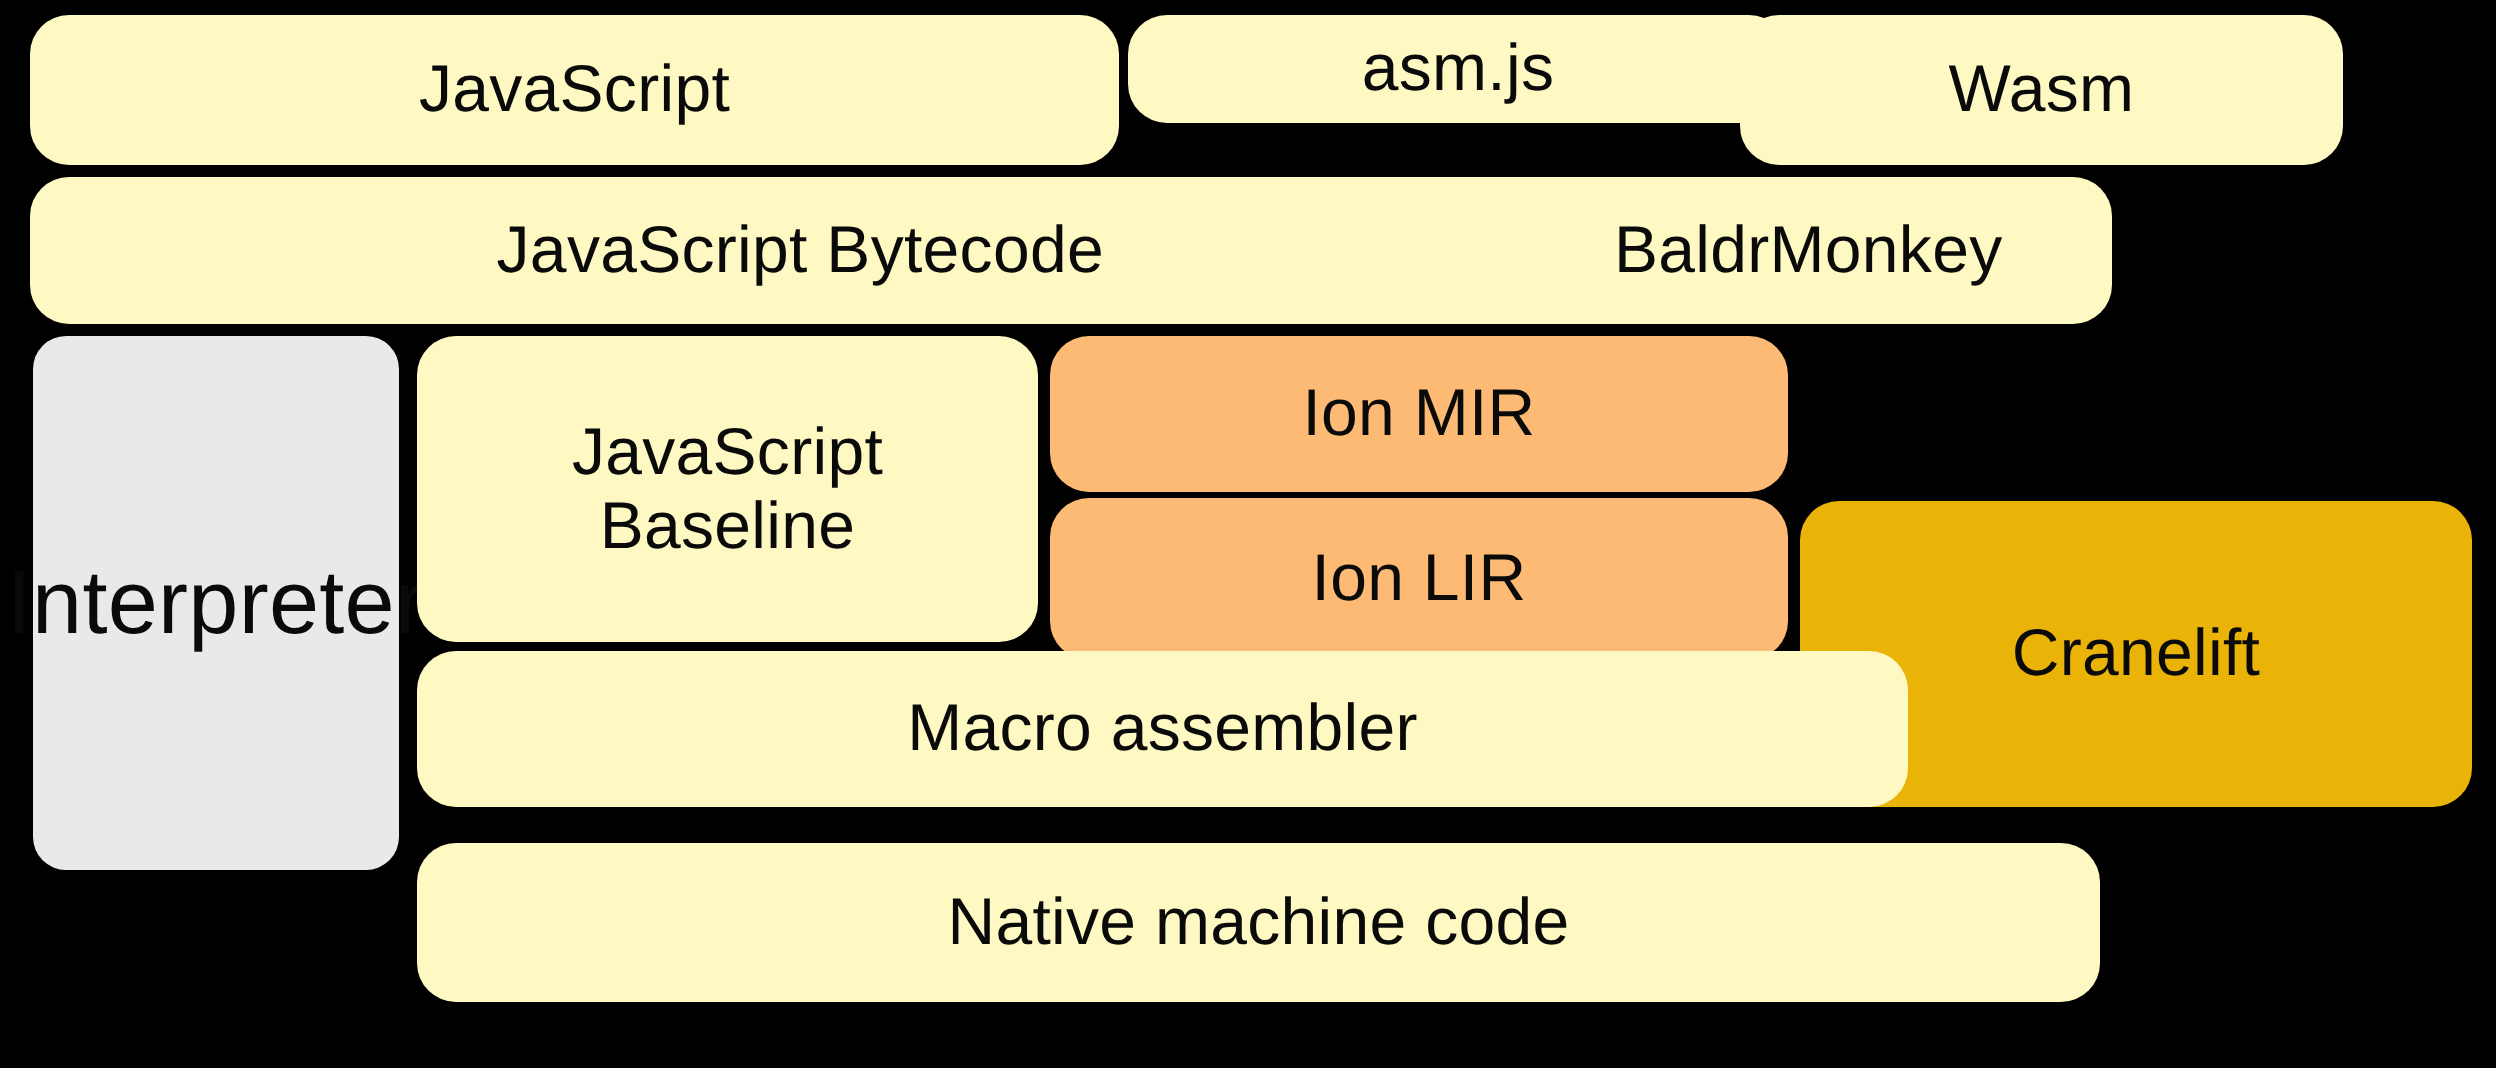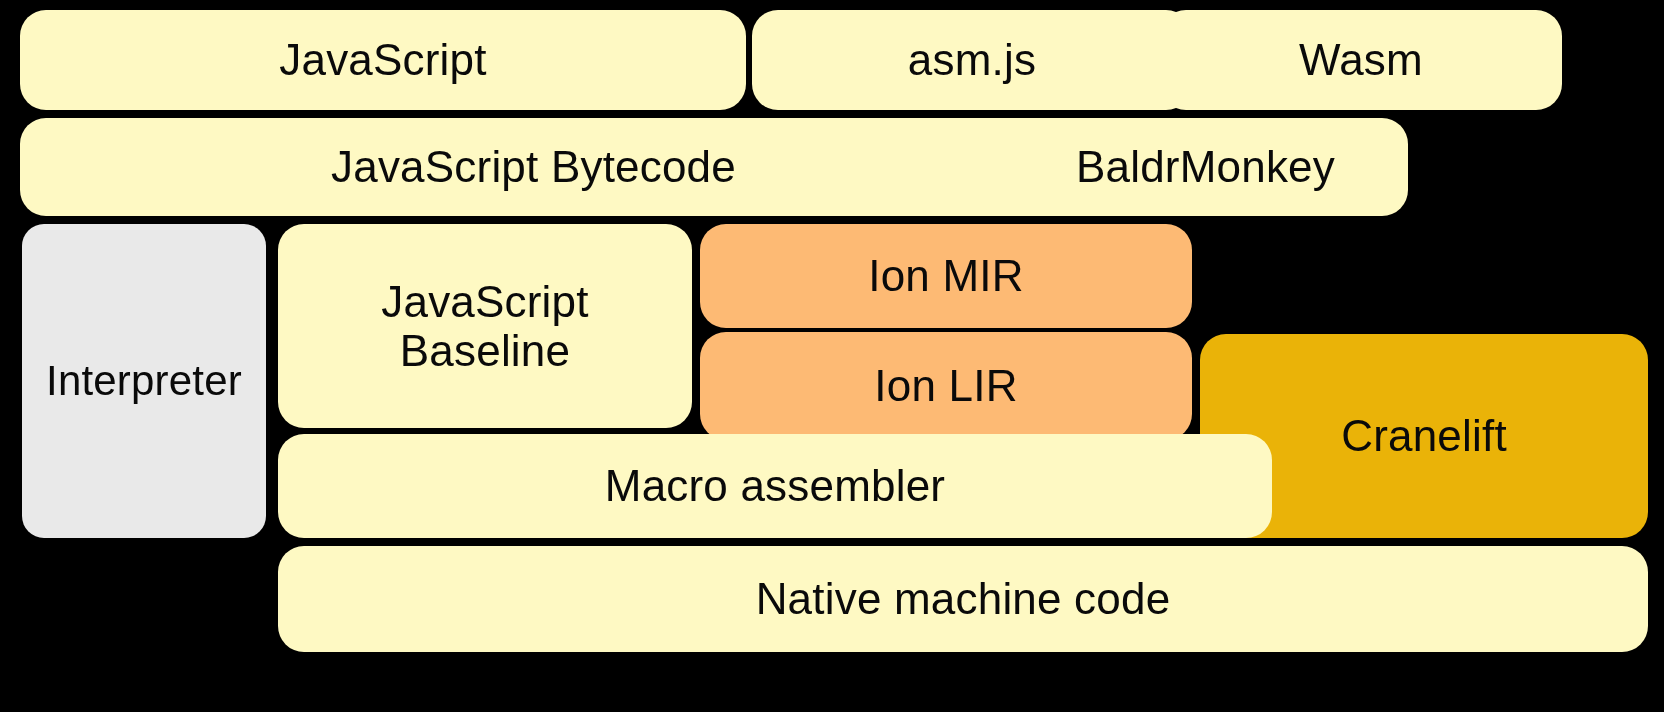--- a/index.html
+++ b/index.html
@@ -33,37 +33,37 @@
     letter-spacing: 0.2px;
     white-space: pre-line;
     padding: 2px 10px;
   }
   .node.green  { background: #fdba74; }
   .node.pink   { background: #eab308; }
   .node.gray   { background: #E9E9E9; }
 
   
   #n-javascript      { left: 20px;   top: 10px;  width: 726px; height: 100px; }
-  #n-asmjs           { left: 752px;  top: 10px;  width: 440px; height: 100px; }
+  #n-asmjs           { left: 752px;  top: 10px;  width: 440px; height: 72px; }
   #n-wasm            { left: 1160px; top: 10px;  width: 402px; height: 100px; }
 
   
   #n-js-bytecode     { left: 20px;   top: 118px; width: 1027px; height: 98px; }
   #n-baldrmonkey     { left: 978px;  top: 118px; width: 430px; height: 98px; padding-left: 35px; }
 
   
-  #n-interpreter     { left: 22px;   top: 224px; width: 244px; height: 314px; border-radius: 22px; font-size: 42px; }
+  #n-interpreter     { left: 22px;   top: 224px; width: 244px; height: 356px; border-radius: 22px; font-size: 60px; }
   #n-js-baseline     { left: 278px;  top: 224px; width: 414px; height: 204px; }
   #n-ion-mir         { left: 700px;  top: 224px; width: 492px; height: 104px; }
   #n-ion-lir         { left: 700px;  top: 332px; width: 492px; height: 108px; }
   #n-cranelift       { left: 1200px; top: 334px; width: 448px; height: 204px; }
   #n-macro-assembler { left: 278px;  top: 434px; width: 994px; height: 104px; }
 
   
-  #n-native-code     { left: 278px;  top: 546px; width: 1370px; height: 106px; }
+  #n-native-code     { left: 278px;  top: 562px; width: 1122px; height: 106px; }
 </style>
 </head>
 <body>
 
 <div id="stage">
 
   <div class="node" id="n-javascript">JavaScript</div>
 
   <div class="node" id="n-asmjs">asm.js</div>
 

